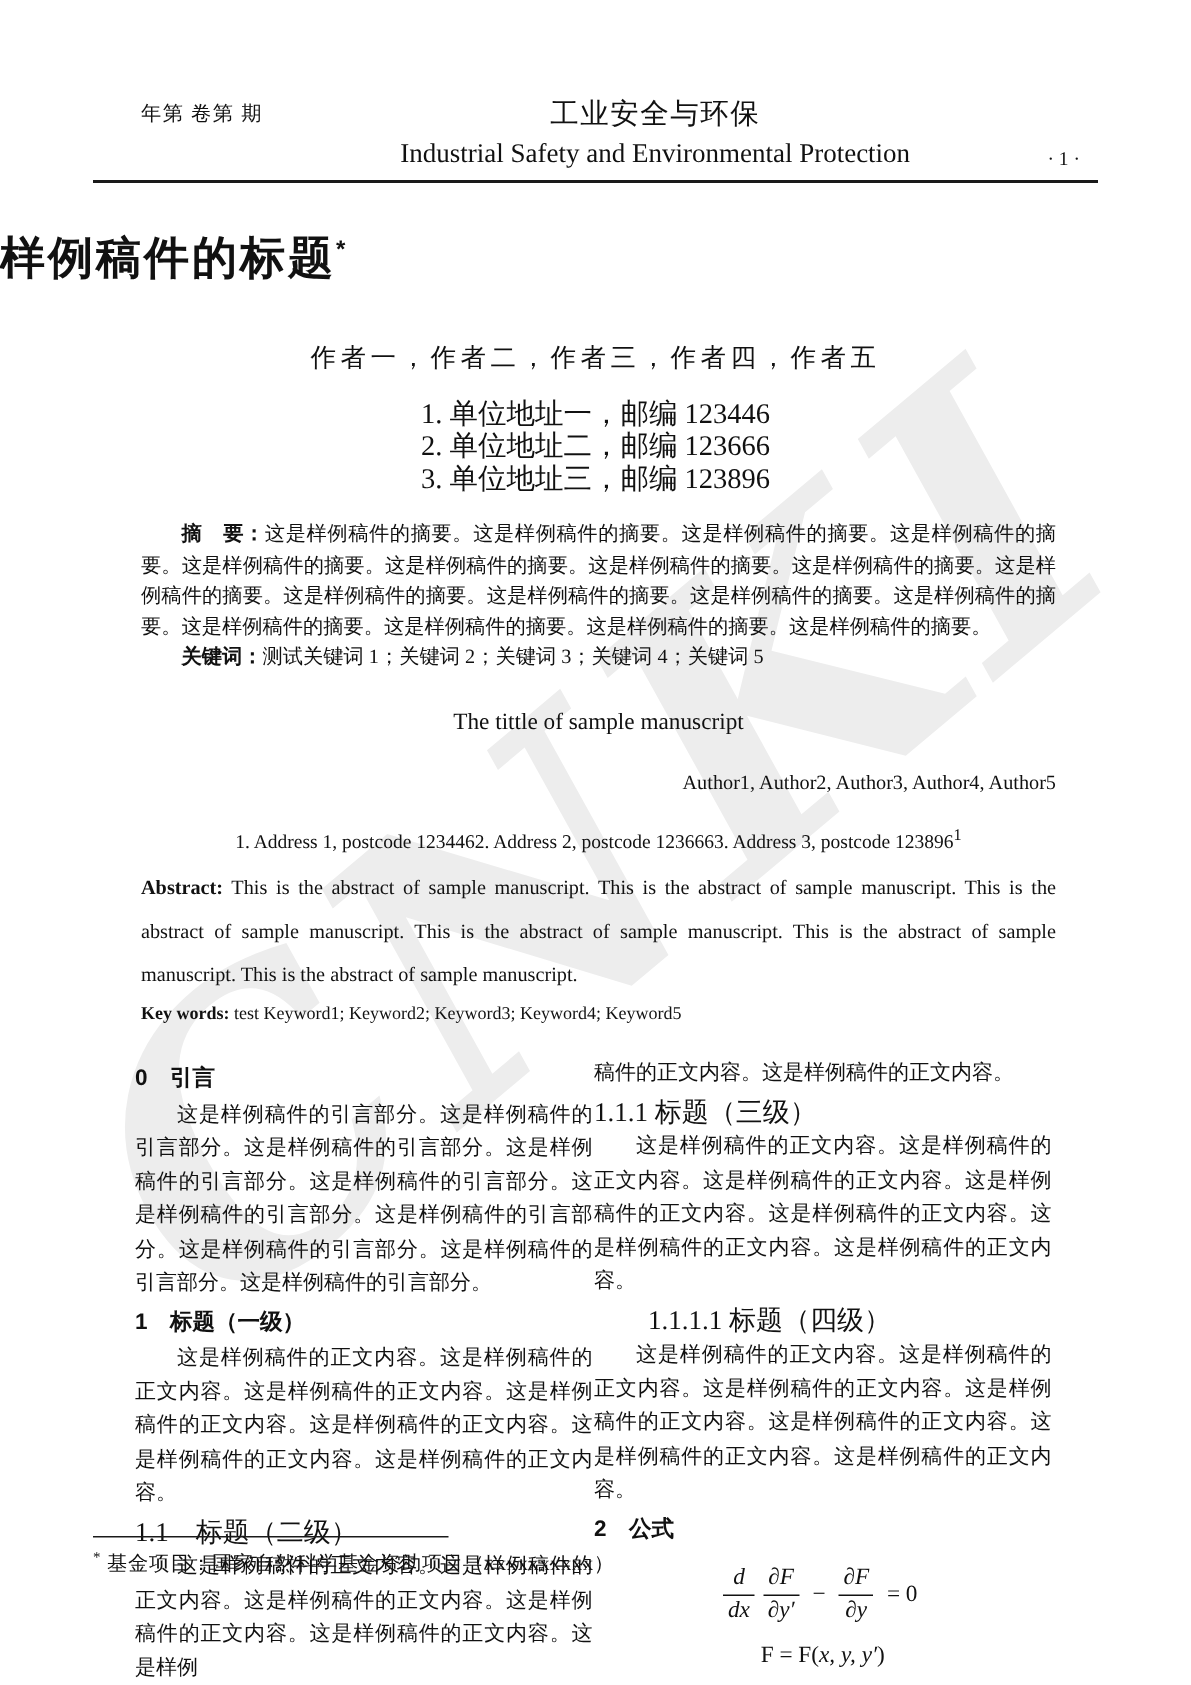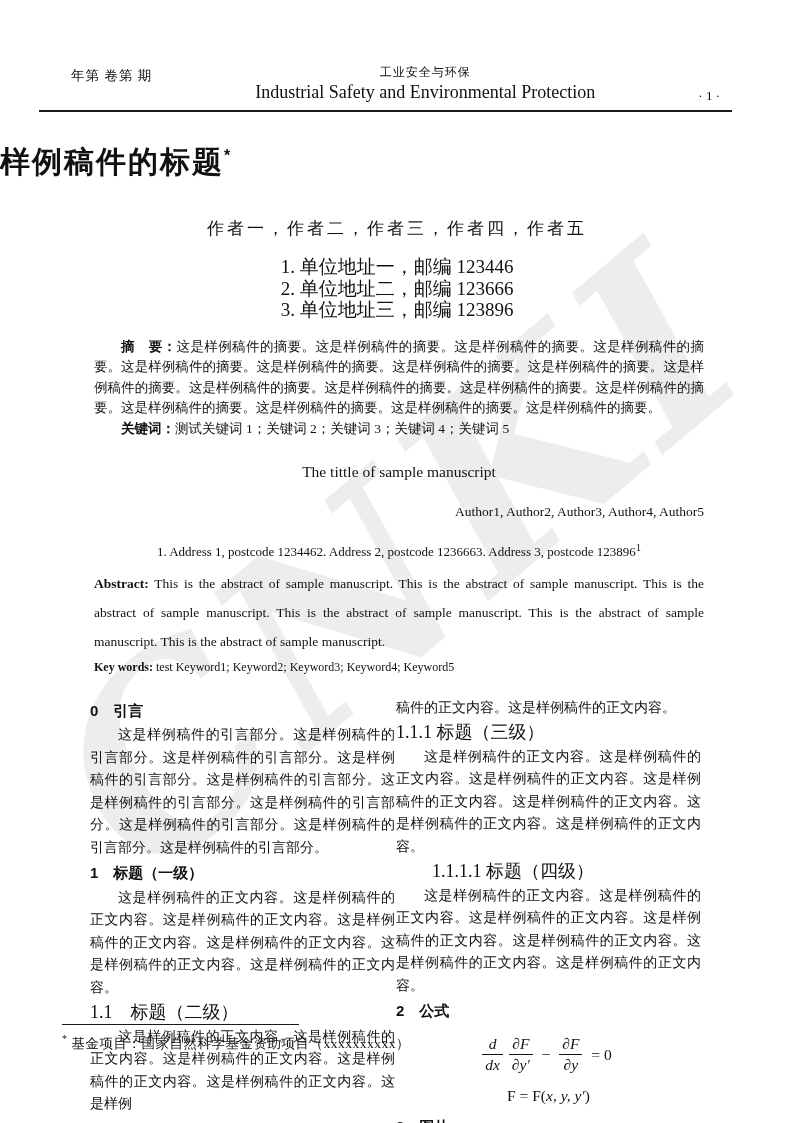--- a/index.html
+++ b/index.html
@@ -12,25 +12,25 @@
   .watermark {
     position:absolute; left:400px; top:560px; z-index:0;
     transform:translate(-50%,-50%) rotate(-40deg);
     font-family:"DejaVu Serif",serif; font-style:italic; font-weight:bold;
     font-size:250px; letter-spacing:10px; line-height:1;
     color:#ededed; white-space:nowrap; user-select:none;
   }
   .content { position:relative; z-index:1; }
 
   
-  .header { padding:64px 62px 0 39px; }
+  .header { padding:64px 62px 0 62px; }
   .header-row { display:flex; justify-content:space-between; align-items:flex-start; }
   .hdr-left { font-size:13.5px; padding-left:32px; padding-top:3px; letter-spacing:1px; }
   .hdr-center { text-align:center; line-height:1.35; }
-  .hdr-center .cn { font-size:12px; letter-spacing:1px; }
+  .hdr-center .cn { font-size:19px; letter-spacing:1px; }
   .hdr-center .en { font-size:18px; }
   .hdr-right { font-size:13px; padding-right:12px; align-self:flex-end; }
   .header-rule { border-top:2px solid #1a1a1a; margin-top:6px; }
 
   
   .article-title {
     margin-top:30px; text-align:left;
     font-family:"Liberation Sans","DejaVu Sans",sans-serif;
     font-weight:bold; font-size:30px; letter-spacing:2px;
   }

